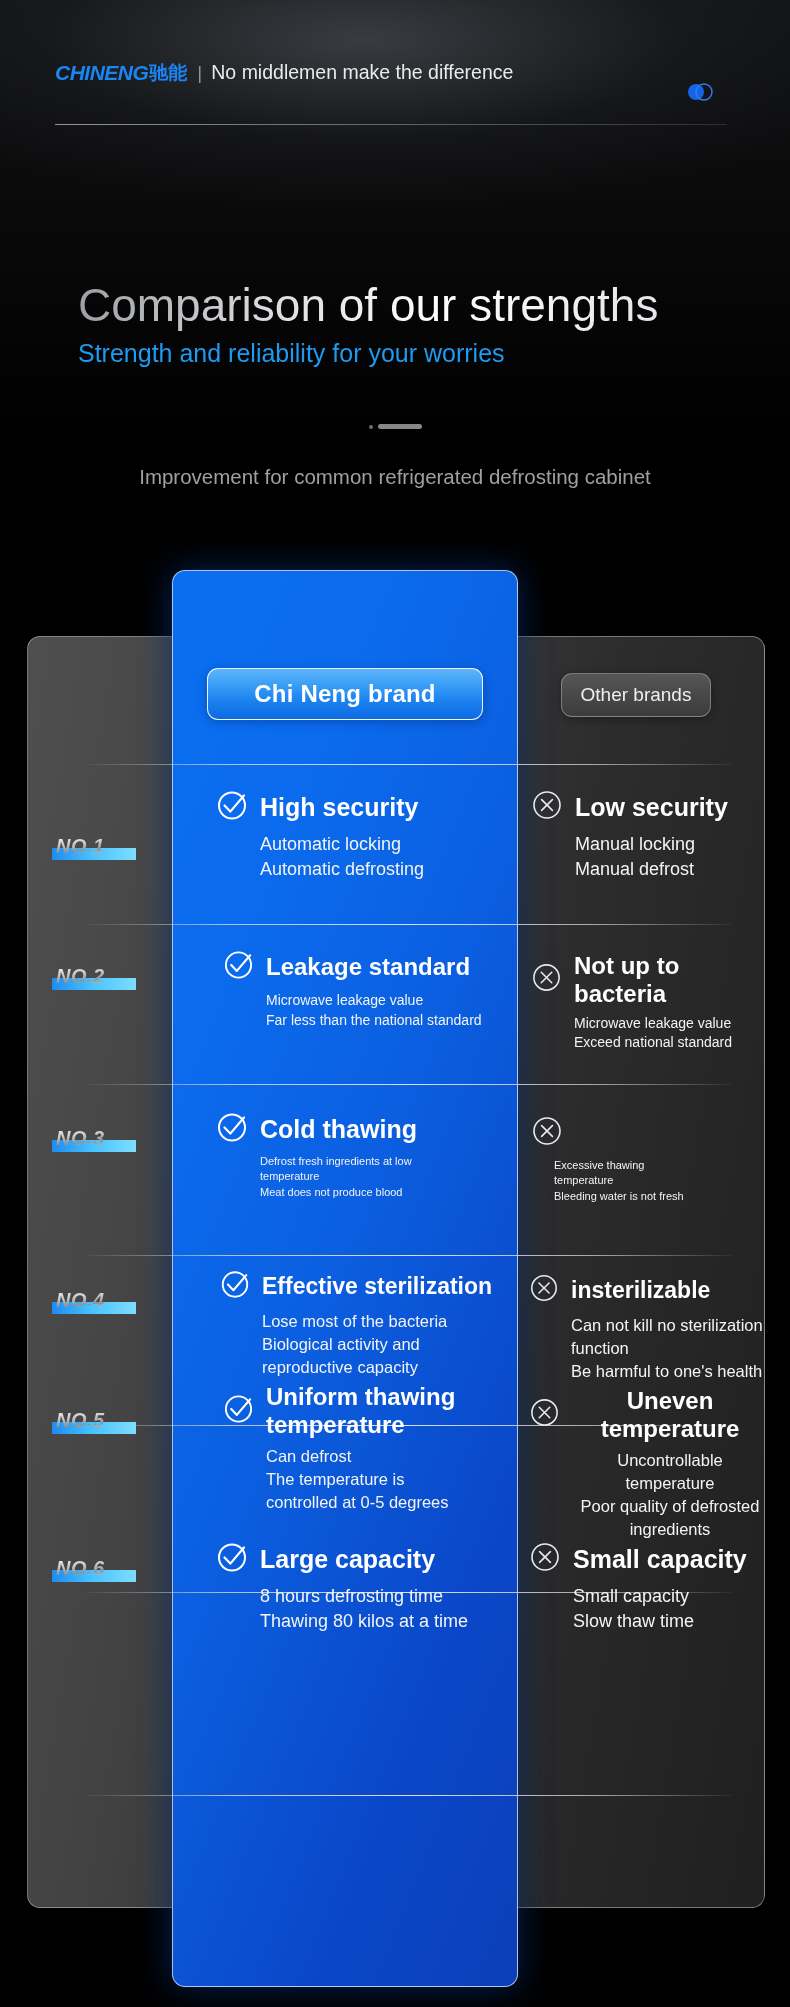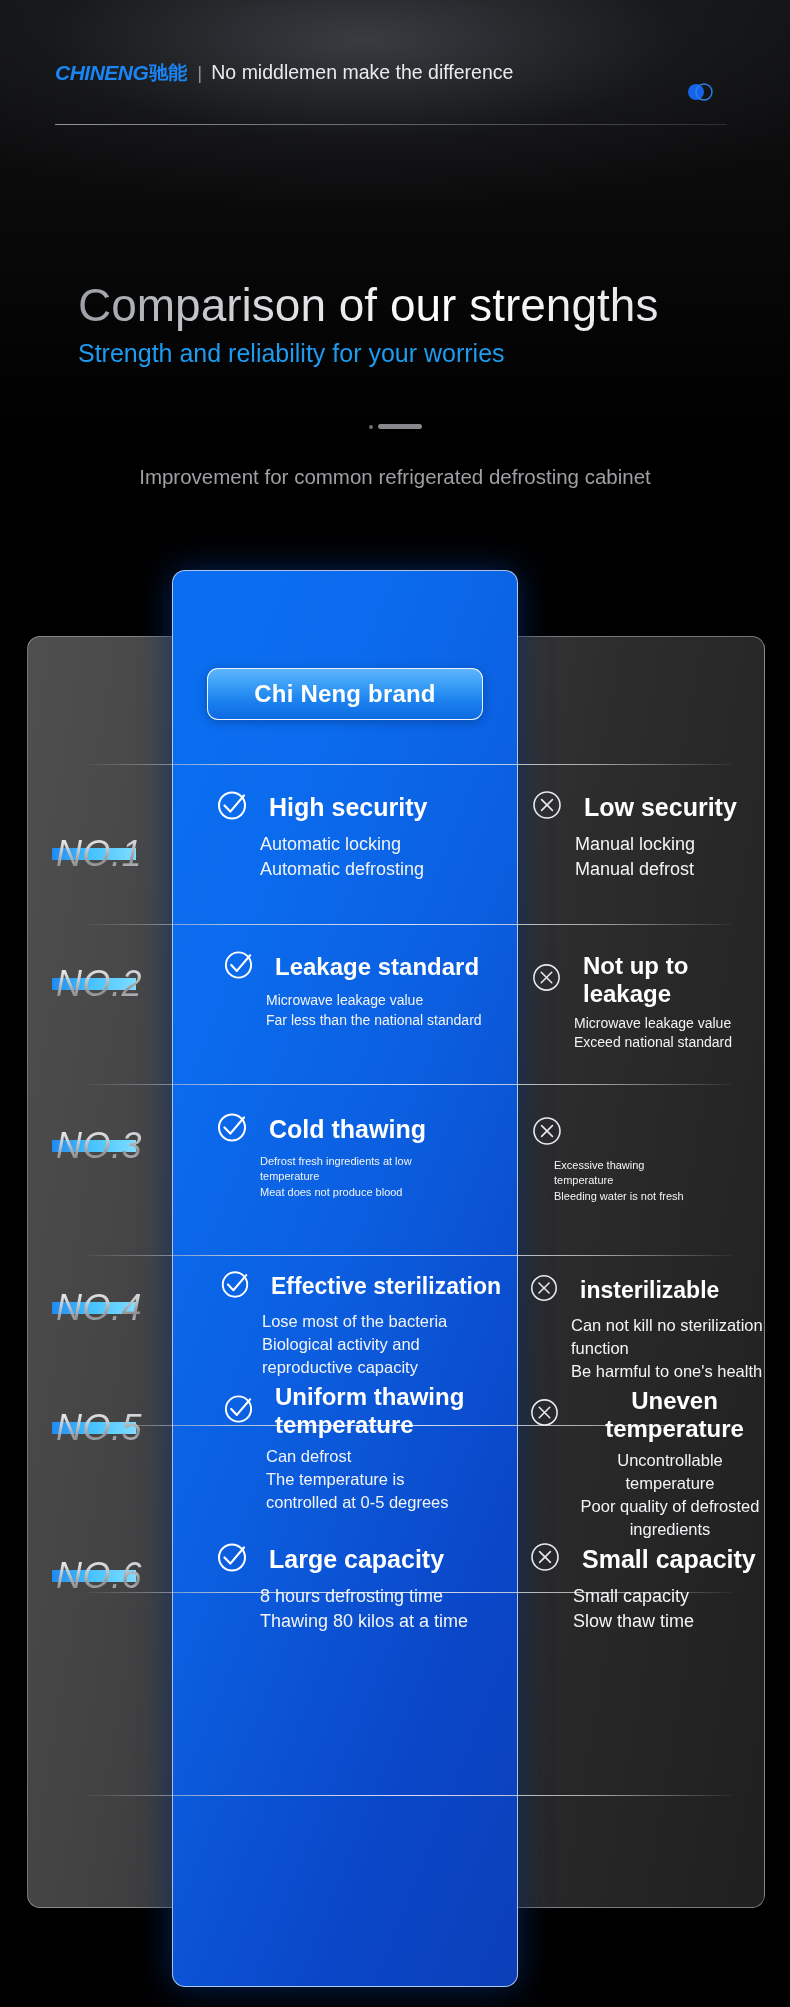--- a/index.html
+++ b/index.html
@@ -120,36 +120,36 @@
 
   
   .rows { position:absolute; left:0; top:0; width:790px; }
   .row-div {
     position:absolute; left:85px; width:648px; height:1px;
     background:linear-gradient(90deg, rgba(180,183,188,0.05) 0%, rgba(205,208,213,0.85) 22%, rgba(225,230,240,0.95) 50%, rgba(200,203,208,0.8) 78%, rgba(160,163,168,0.06) 100%);
   }
 
   .rank {
     position:absolute; left:56px;
-    font-style:italic; font-weight:normal;
-    font-size:36px; letter-spacing:0.5px;
+    font-style:italic; font-weight:bold;
+    font-size:20px; letter-spacing:0.5px;
     line-height:1;
     background:linear-gradient(175deg,#f4f5f7 0%, #c7c9cc 38%, #8e9094 70%, #d3d5d8 100%);
     -webkit-background-clip:text; background-clip:text;
     -webkit-text-fill-color:transparent; color:#d5d7da;
     z-index:4;
   }
   .rank-bar {
     position:absolute; left:52px; width:84px; height:12px;
     background:linear-gradient(90deg,#1e8bf2 0%, #47c3ff 48%, #7fdcff 100%);
     z-index:3;
   }
 
   .cell { position:absolute; }
-  .cell-head { display:flex; align-items:center; gap:20px; }
+  .cell-head { display:flex; align-items:center; gap:11px; }
   .cell-title { font-weight:bold; color:#ffffff; line-height:1.16; }
   .cell-body { color:#f2f4f6; line-height:1.40; margin-top:6px; font-weight:400; }
   .cell-pro { }
   .cell-con { }
 
   .ico { flex:0 0 auto; display:block; }
 
   
   .t-xl  { font-size:25px; }
   .t-lg  { font-size:24px; }
@@ -189,20 +189,21 @@
     <span class="divider-bar"></span>
   </div>
   <div class="desc">Improvement for common refrigerated defrosting cabinet</div>
 
   <div class="compare">
     <div class="gray-card"></div>
     <div class="blue-col"></div>
 
     <div class="pill-row">
       <div class="pill-chineng">Chi Neng brand</div>
+      <div class="pill-other">Other brands</div>
     </div>
 
     <div class="rows">
         <div class="row-div" style="top: 764px;"></div>
         <div class="rank-bar" style="top: 848px;"></div>
         <div class="rank" style="top: 836px;">NO.1</div>
         <div class="cell cell-pro" style="left: 215px; top: 788px; width: 300px;">
           <div class="cell-head">
        <span class="ico">
     <svg width="34" height="34" viewBox="0 0 34 34">
@@ -247,21 +248,21 @@
             <div>Far less than the national standard</div>
      </div>
         </div>
         <div class="cell cell-con" style="left: 530px; top: 952px; width: 232px;">
           <div class="cell-head">
        <span class="ico">
     <svg width="33" height="33" viewBox="0 0 34 34">
       <circle cx="17" cy="17" r="13" fill="none" stroke="#e9eaec" stroke-width="1.6"></circle>
       <path d="M11.6 11.6 L22.4 22.4 M22.4 11.6 L11.6 22.4" fill="none" stroke="#e9eaec" stroke-width="1.6" stroke-linecap="round"></path>
     </svg></span>
-       <span class="cell-title t-lg">Not up to leakage</span>
+       <span class="cell-title t-lg">Not up to bacteria</span>
      </div>
      <div class="cell-body b-sm" style="margin-left:44px">
        <div>Microwave leakage value</div>
             <div>Exceed national standard</div>
      </div>
         </div>
         <div class="row-div" style="top: 1084px;"></div>
         <div class="rank-bar" style="top: 1140px;"></div>
         <div class="rank" style="top: 1128px;">NO.3</div>
         <div class="cell cell-pro" style="left: 215px; top: 1110px; width: 300px;">

